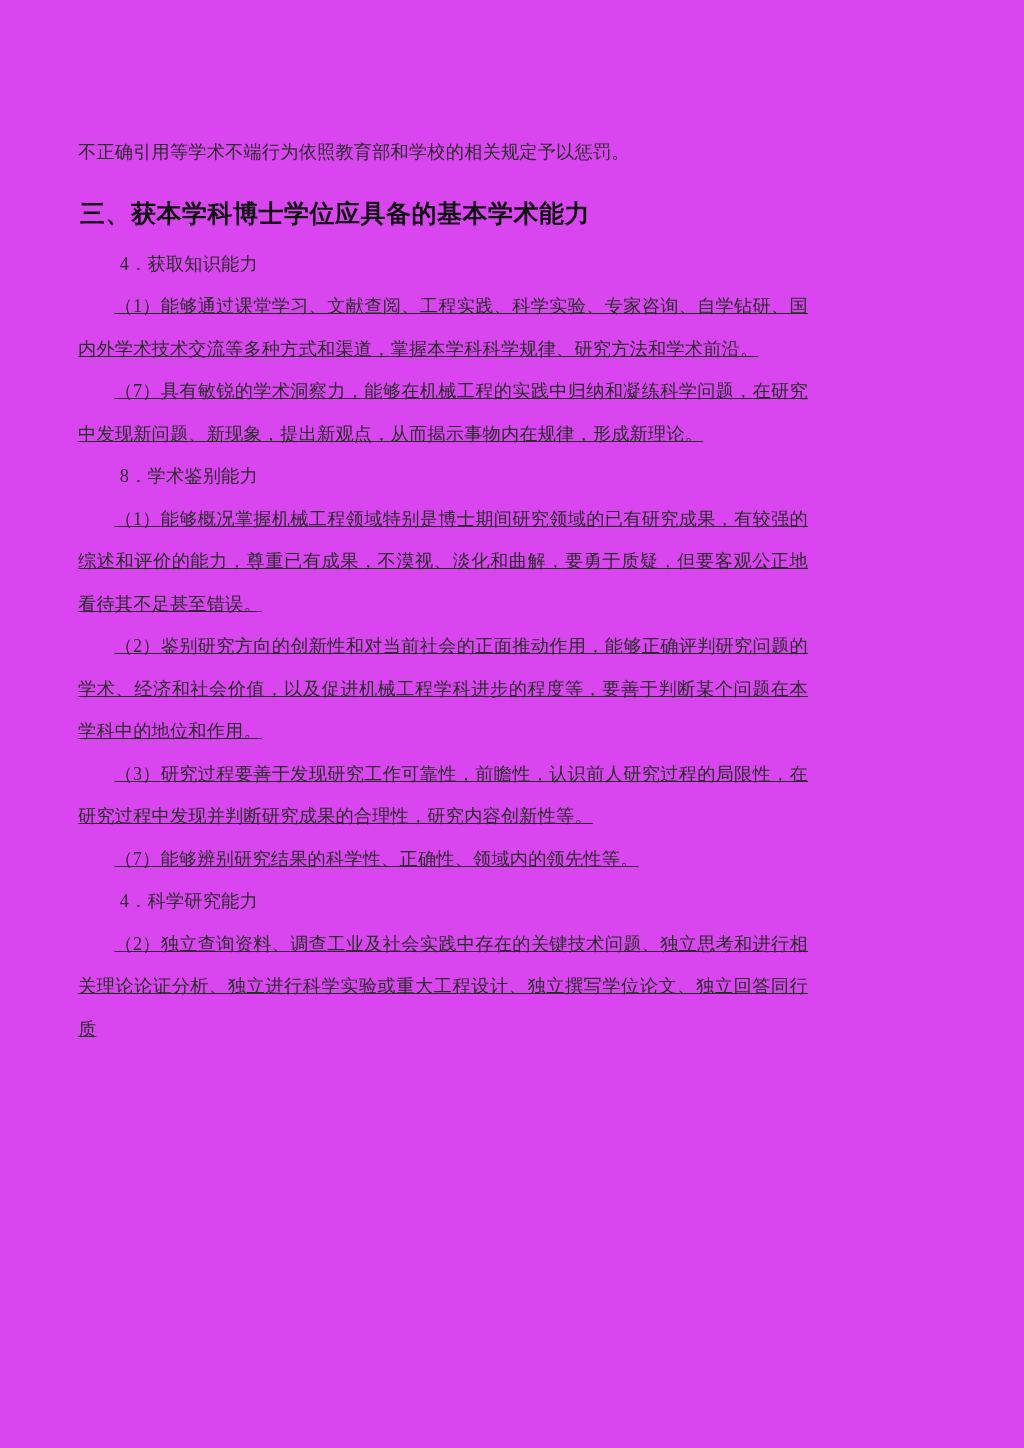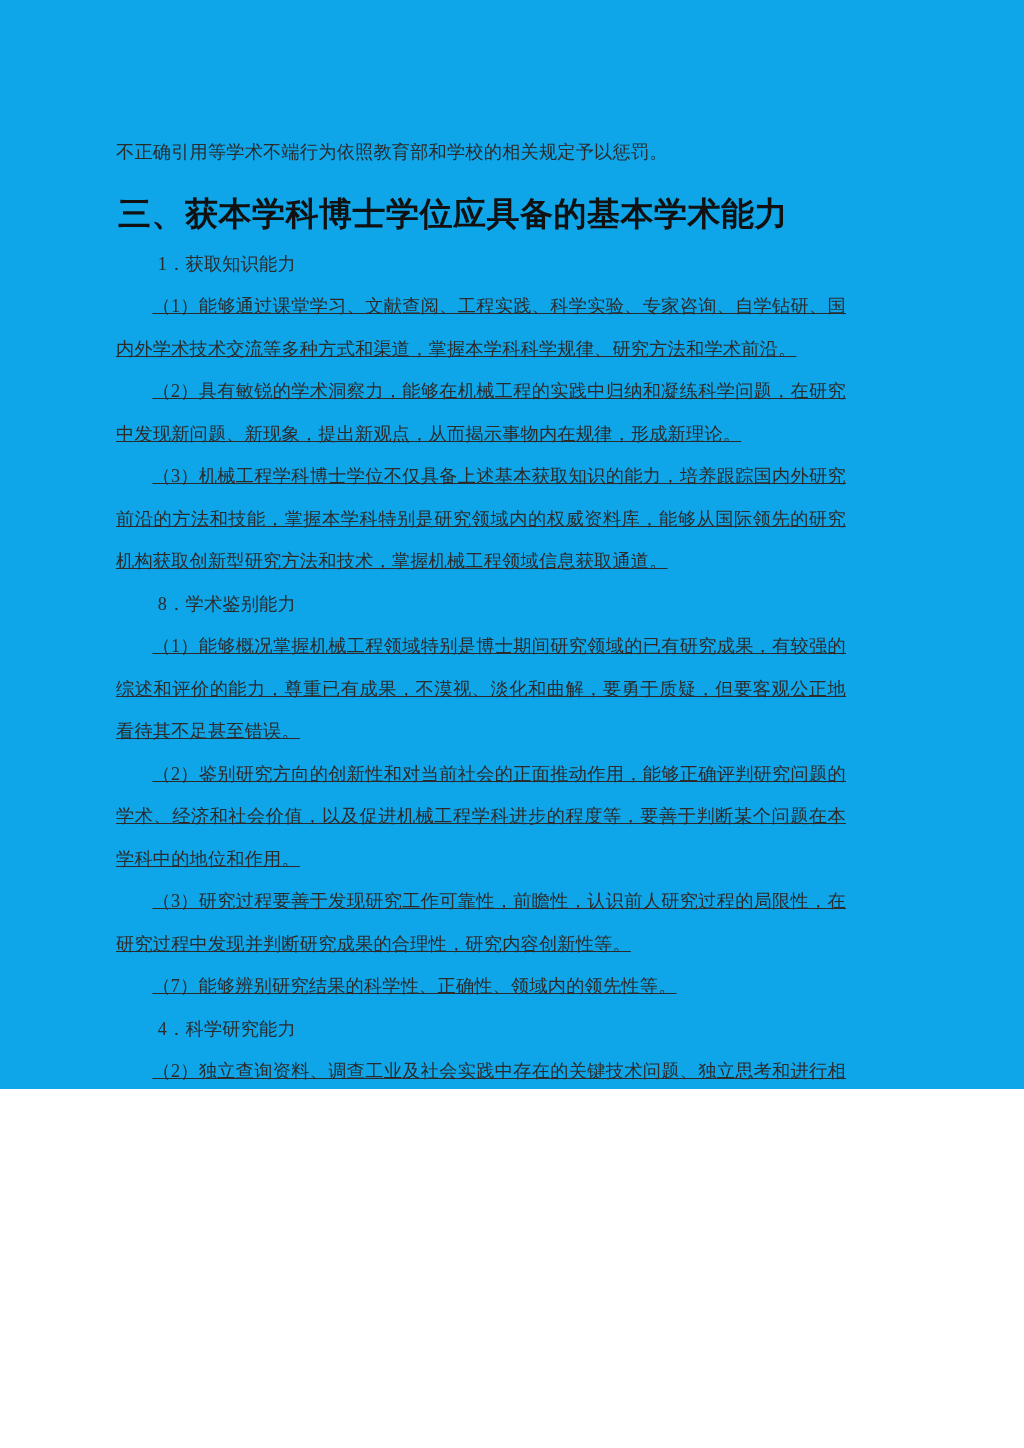--- a/index.html
+++ b/index.html
@@ -3,23 +3,23 @@
 <meta charset="utf-8">
 <style>
   * { margin: 0; padding: 0; box-sizing: border-box; }
   html, body {
     background: #ffffff;
     font-family: "Liberation Serif", "DejaVu Serif", serif;
   }
   .page {
     position: relative;
     width: 1024px;
-    height: 1089px;
-    background: #0ea5e9;
-    padding: 131px 146px 0 116px;
+    height: 1448px;
+    background: #d946ef;
+    padding: 131px 146px 0 78px;
     overflow: hidden;
   }
   .textcol {
     width: 730px;
     color: #2b2b2b;
   }
   p.body {
     font-size: 18.2px;
     line-height: 42.5px;
     text-align: justify;
@@ -30,44 +30,43 @@
   p.body.indent { text-indent: 2em; text-decoration: underline; }
   p.subtitle {
     font-size: 18.2px;
     line-height: 42.5px;
     text-indent: 2.3em;
     letter-spacing: 0.2px;
   }
   h2.heading {
     font-family: "Liberation Sans", "DejaVu Sans", sans-serif;
     font-weight: 700;
-    font-size: 33px;
+    font-size: 25px;
     line-height: 35px;
     color: #111111;
     margin: 22px 0 12px 2px;
     letter-spacing: 0.5px;
   }
 </style>
 </head>
 <body>
 
 <div class="page">
   <div class="textcol">
 
     <p class="body">不正确引用等学术不端行为依照教育部和学校的相关规定予以惩罚。</p>
 
     <h2 class="heading">三、获本学科博士学位应具备的基本学术能力</h2>
 
-    <p class="subtitle">1．获取知识能力</p>
+    <p class="subtitle">4．获取知识能力</p>
 
     <p class="body indent">（1）能够通过课堂学习、文献查阅、工程实践、科学实验、专家咨询、自学钻研、国内外学术技术交流等多种方式和渠道，掌握本学科科学规律、研究方法和学术前沿。</p>
 
-    <p class="body indent">（2）具有敏锐的学术洞察力，能够在机械工程的实践中归纳和凝练科学问题，在研究中发现新问题、新现象，提出新观点，从而揭示事物内在规律，形成新理论。</p>
+    <p class="body indent">（7）具有敏锐的学术洞察力，能够在机械工程的实践中归纳和凝练科学问题，在研究中发现新问题、新现象，提出新观点，从而揭示事物内在规律，形成新理论。</p>
 
-    <p class="body indent">（3）机械工程学科博士学位不仅具备上述基本获取知识的能力，培养跟踪国内外研究前沿的方法和技能，掌握本学科特别是研究领域内的权威资料库，能够从国际领先的研究机构获取创新型研究方法和技术，掌握机械工程领域信息获取通道。</p>
 
     <p class="subtitle">8．学术鉴别能力</p>
 
 
     <p class="body indent">（1）能够概况掌握机械工程领域特别是博士期间研究领域的已有研究成果，有较强的综述和评价的能力，尊重已有成果，不漠视、淡化和曲解，要勇于质疑，但要客观公正地看待其不足甚至错误。</p>
 
     <p class="body indent">（2）鉴别研究方向的创新性和对当前社会的正面推动作用，能够正确评判研究问题的学术、经济和社会价值，以及促进机械工程学科进步的程度等，要善于判断某个问题在本学科中的地位和作用。</p>
 
     <p class="body indent">（3）研究过程要善于发现研究工作可靠性，前瞻性，认识前人研究过程的局限性，在研究过程中发现并判断研究成果的合理性，研究内容创新性等。</p>
 

